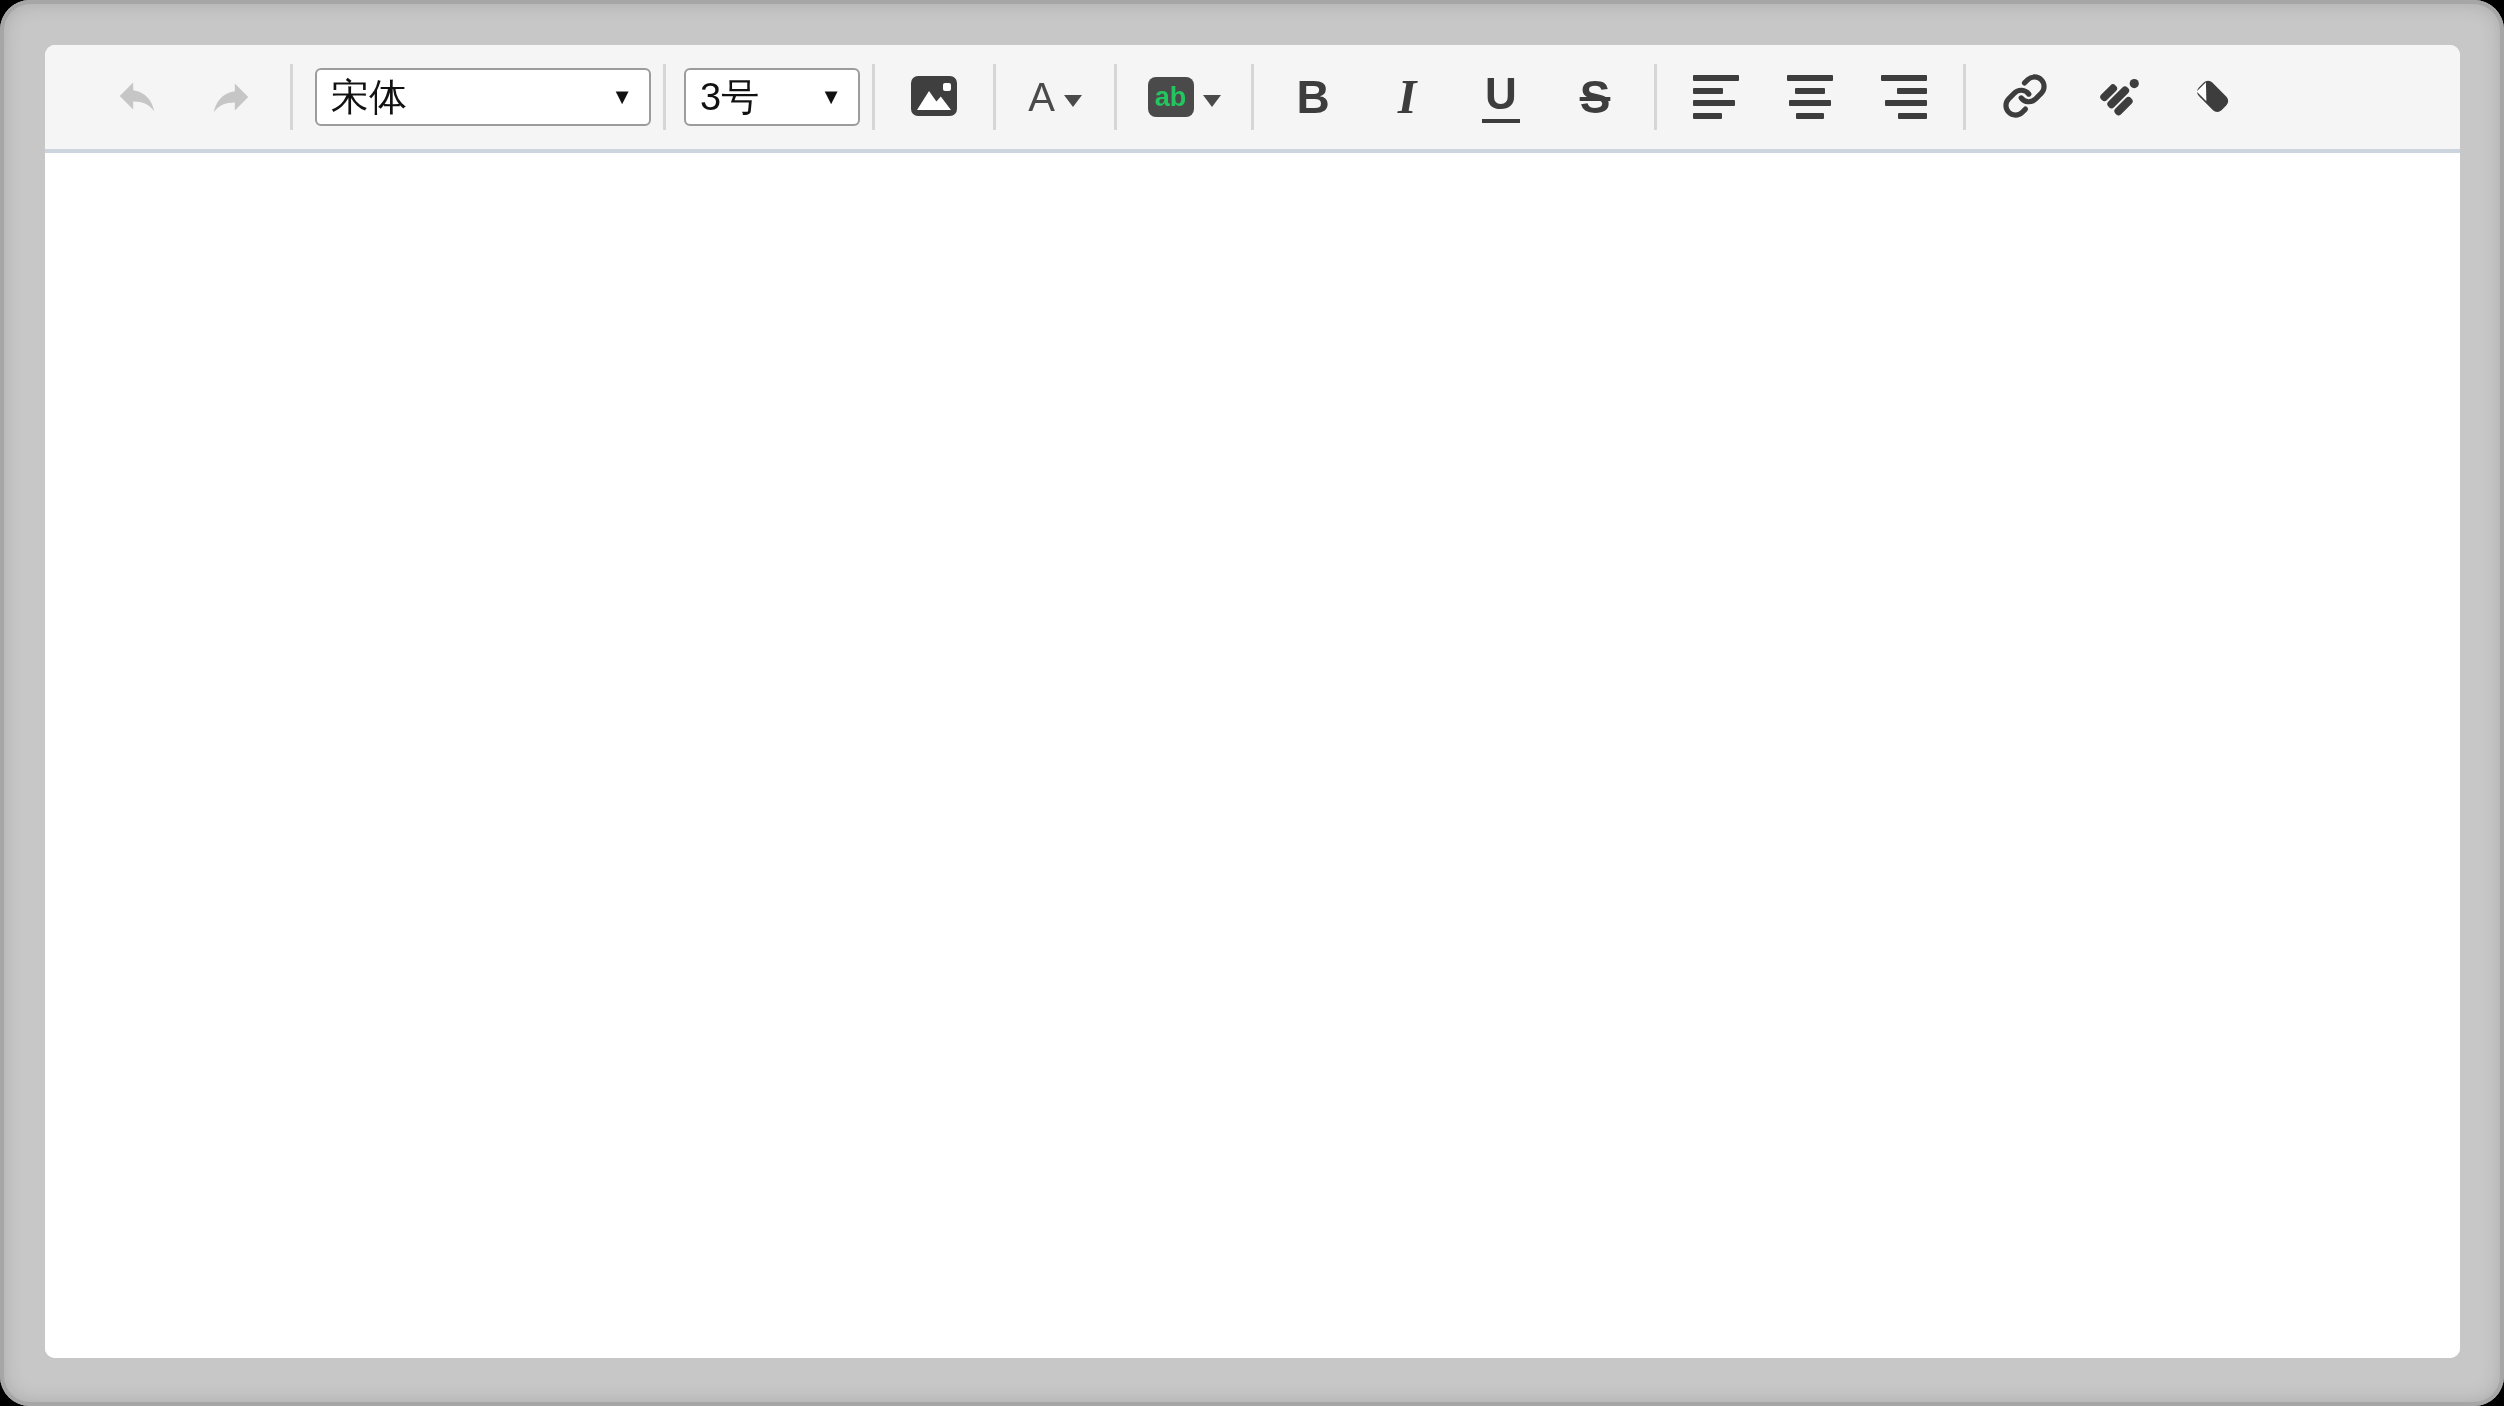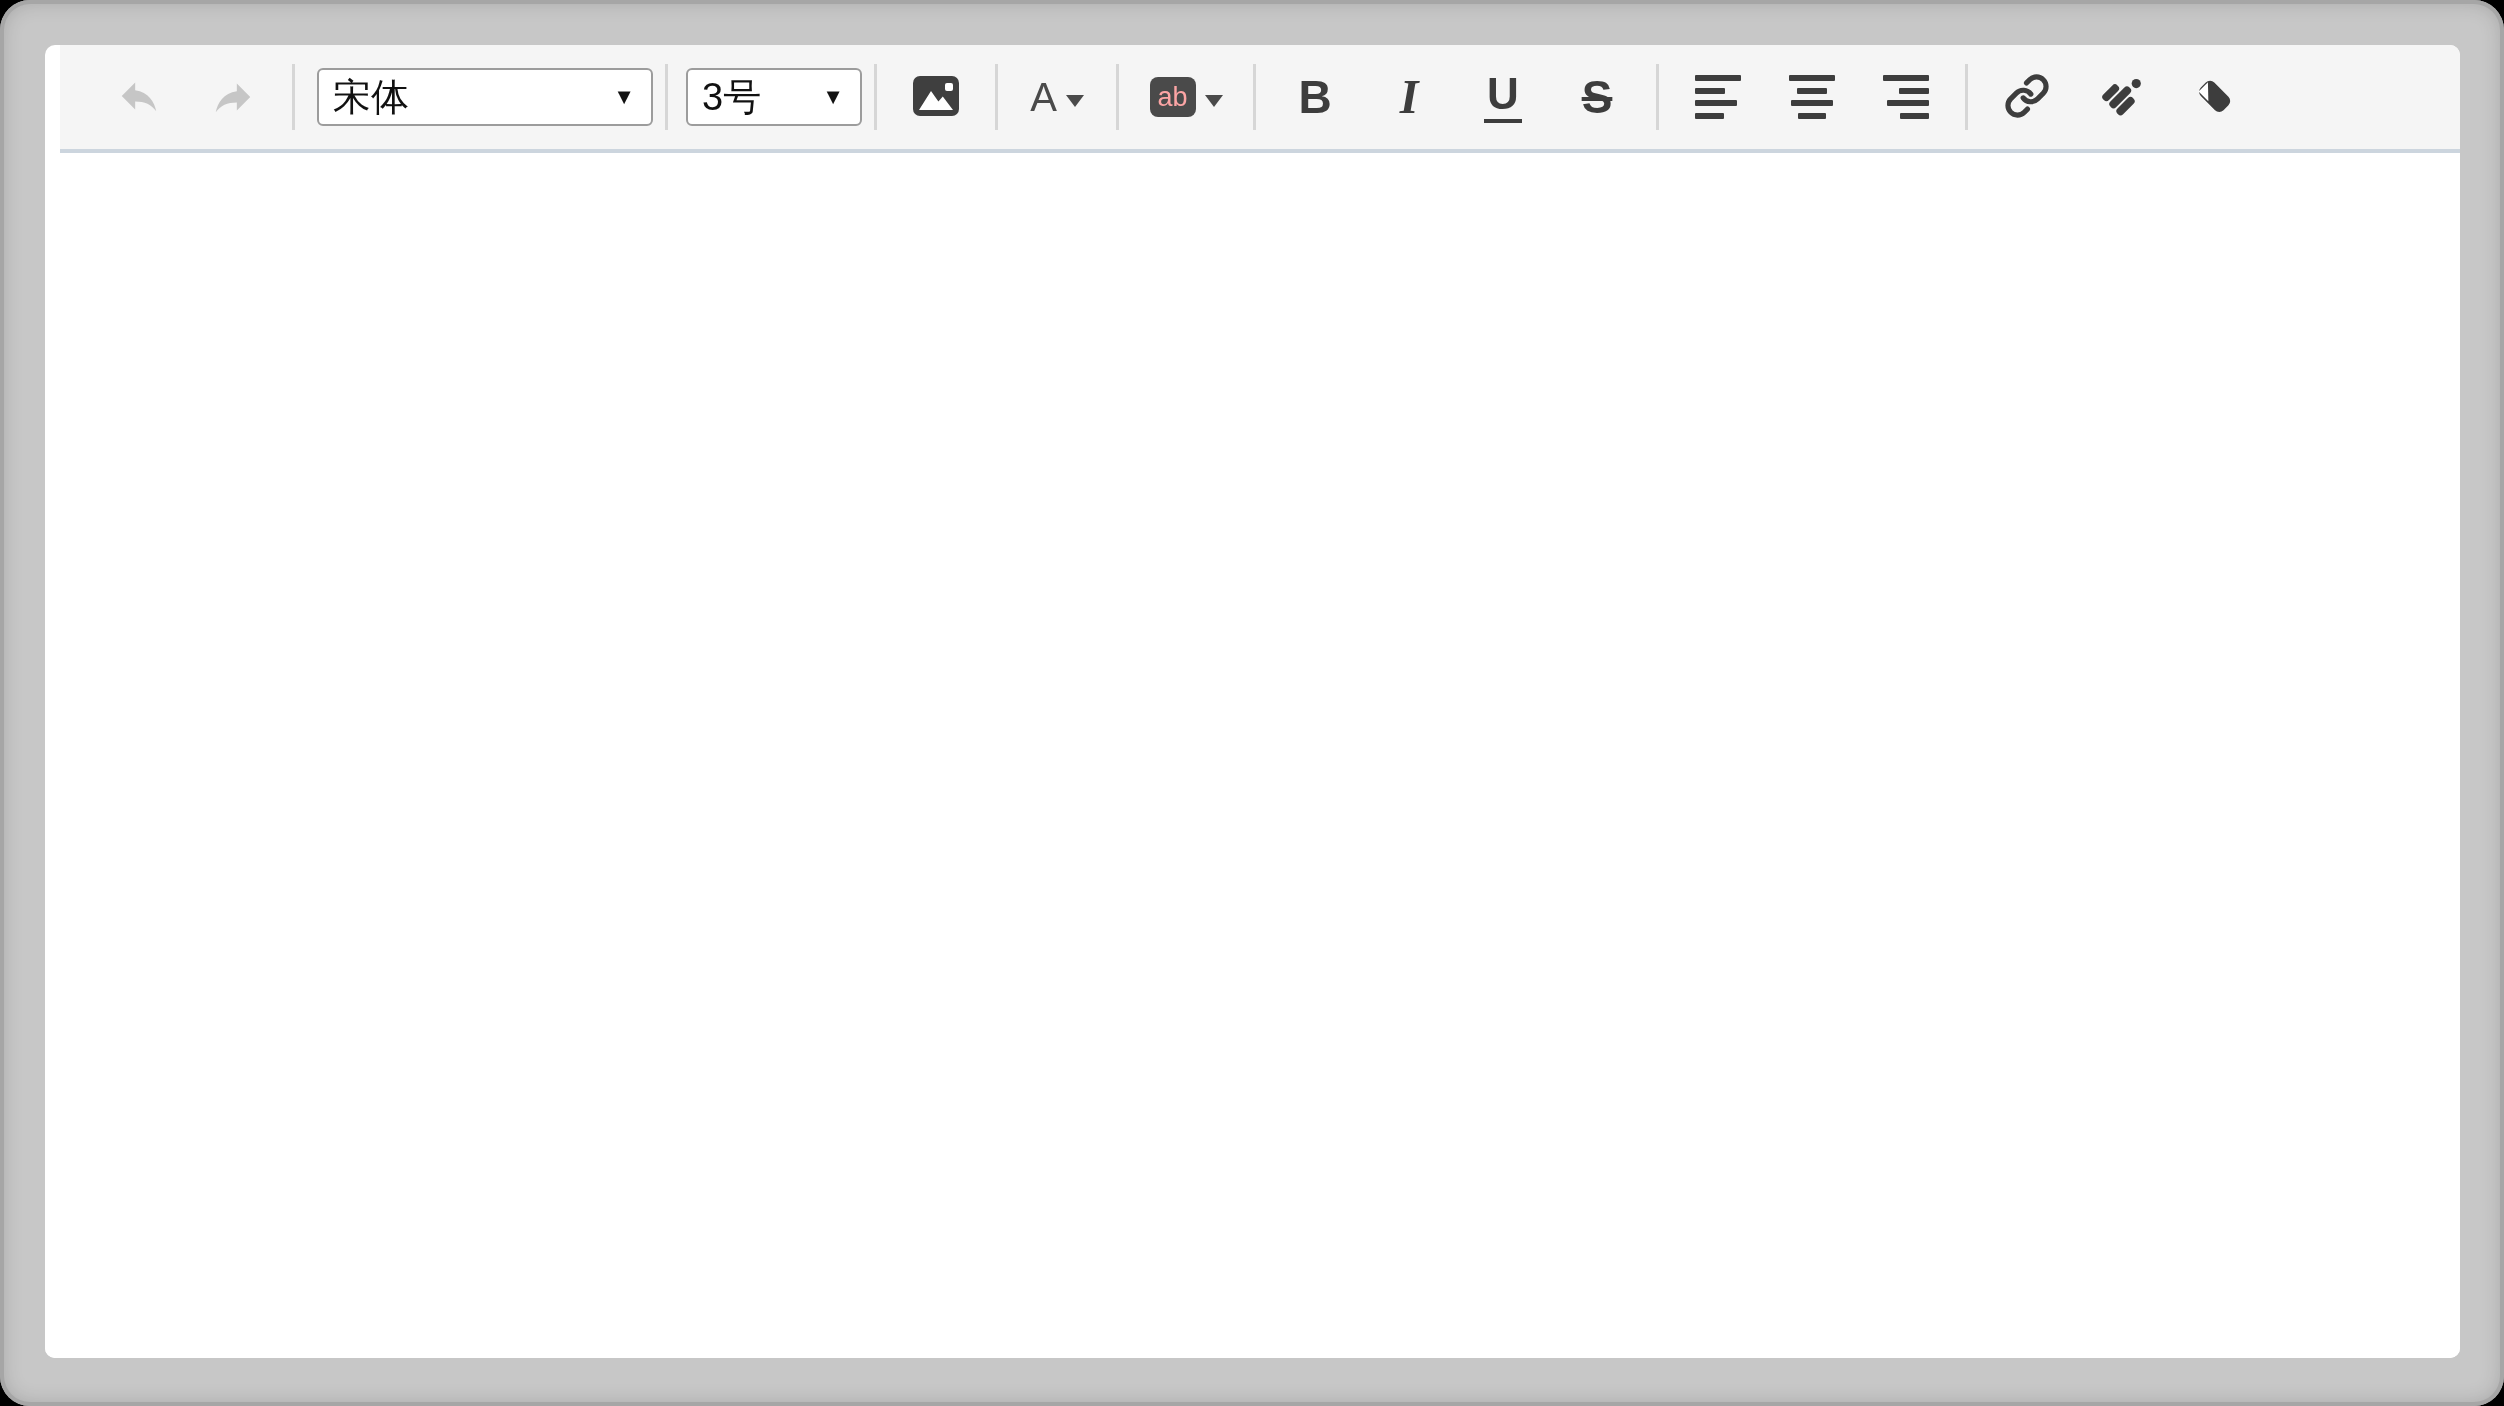--- a/index.html
+++ b/index.html
@@ -15,21 +15,21 @@
   }
   .window{
     position:absolute;left:45px;top:45px;right:44px;bottom:48px;
     background:#ffffff;border-radius:10px;overflow:hidden;
     display:flex;flex-direction:column;
   }
   
   .toolbar{
     height:108px;flex:0 0 108px;background:#f5f5f5;
     border-bottom:4px solid #ccd5de;
-    display:flex;align-items:center;padding-left:32px;box-sizing:border-box;margin-left:15px;
+    display:flex;align-items:center;padding-left:45px;box-sizing:border-box;
   }
   .cell{
     width:94px;height:94px;display:flex;align-items:center;justify-content:center;
     flex:0 0 auto;cursor:pointer;background:transparent;border:none;padding:0;
   }
   .sep{
     width:3px;height:66px;background:#d6d6d6;margin:0 12px;flex:0 0 auto;
   }
   
   .select{
@@ -46,23 +46,23 @@
   .g-bold{font-size:46px;font-weight:700;}
   .g-italic{font-family:"Liberation Serif", serif;font-size:48px;font-weight:700;font-style:italic;}
   .g-under{font-size:44px;font-weight:700;border-bottom:4px solid #3d3d3d;padding:0 3px 3px 3px;}
   .g-strike{font-size:46px;font-weight:700;text-decoration:line-through;}
   .g-fontcolor{font-size:40px;font-weight:400;color:#4a4a4a;}
   .tri-sm{
     width:0;height:0;border-left:9px solid transparent;border-right:9px solid transparent;
     border-top:12px solid #4a4a4a;margin-left:9px;margin-top:8px;
   }
   .ab-badge{
-    width:46px;height:40px;border-radius:8px;background:#4a4a4a;color:#fca5a5;
+    width:46px;height:40px;border-radius:8px;background:#4a4a4a;color:#22c55e;
     display:flex;align-items:center;justify-content:center;
-    font-size:27px;font-weight:400;letter-spacing:0;
+    font-size:27px;font-weight:700;letter-spacing:0;
   }
   
   .align-icon{width:46px;height:44px;display:flex;flex-direction:column;justify-content:space-between;}
   .align-icon .bar{height:6px;background:#3d3d3d;border-radius:1px;}
   .align-icon .b1{width:100%;}
   .align-icon .b2{width:66%;}
   .align-icon .b3{width:92%;}
   .align-icon .b4{width:62%;}
   .align-left-icon{align-items:flex-start;}
   .align-center-icon{align-items:center;}

